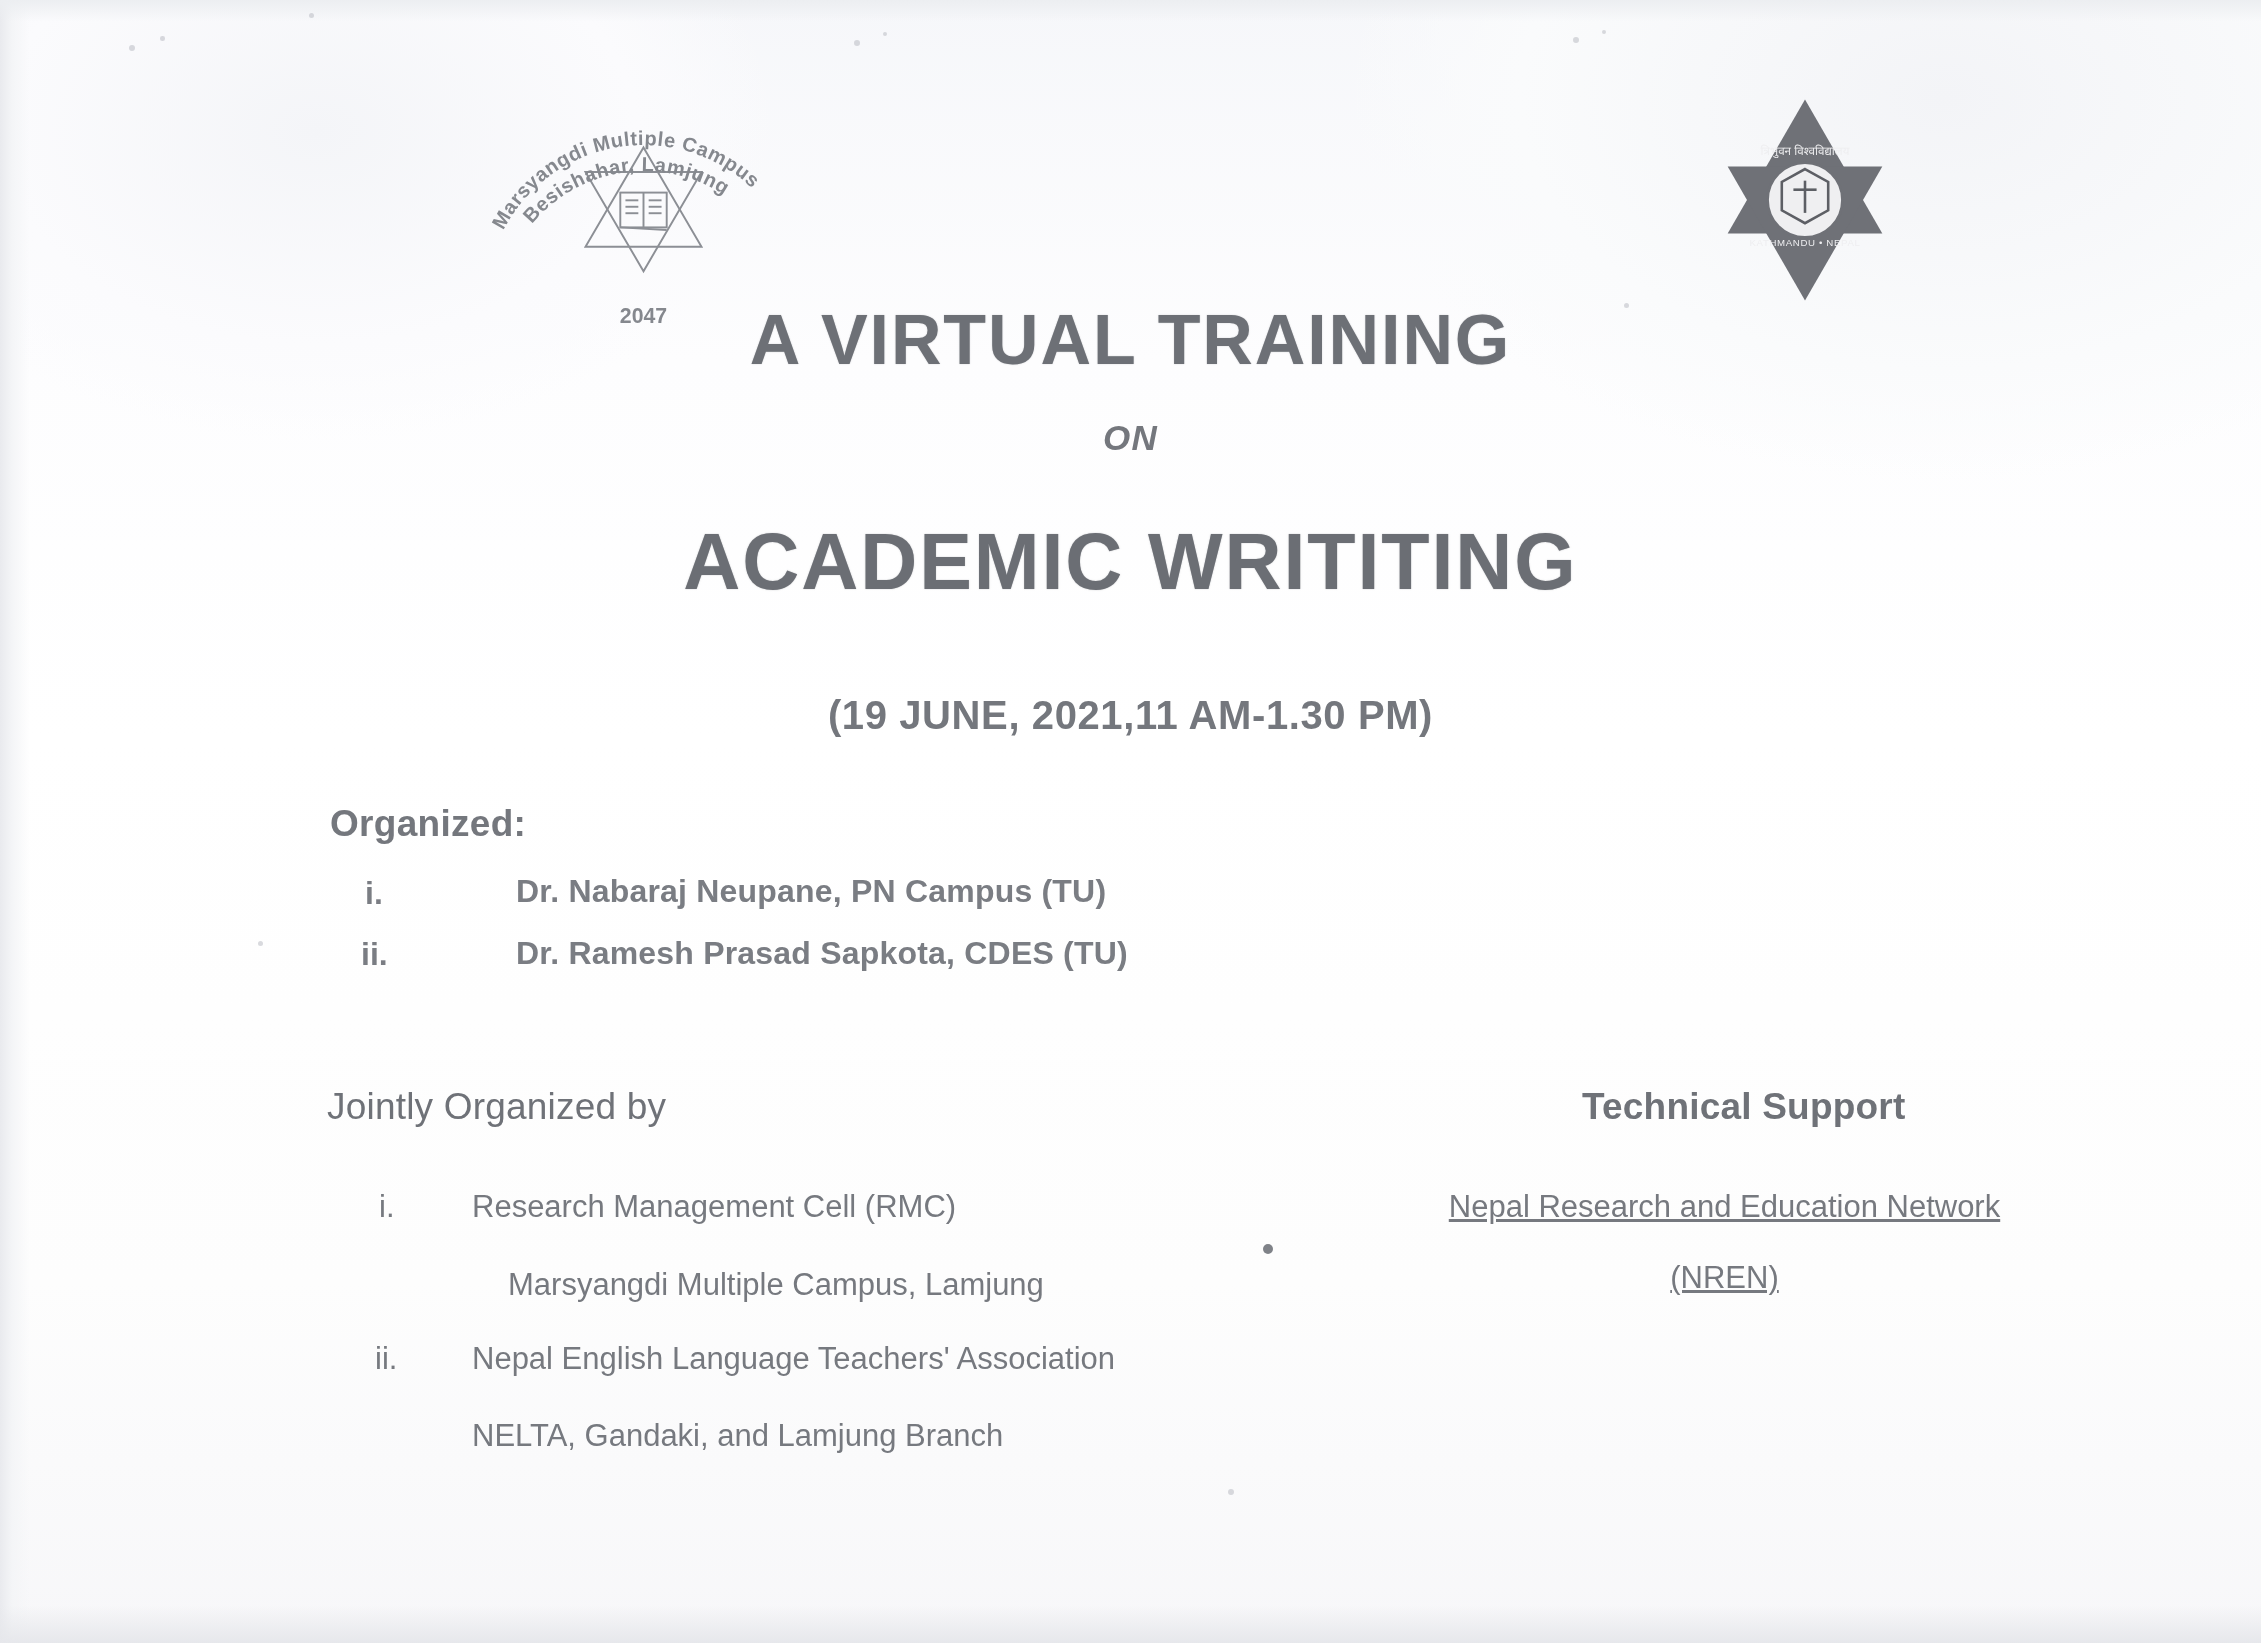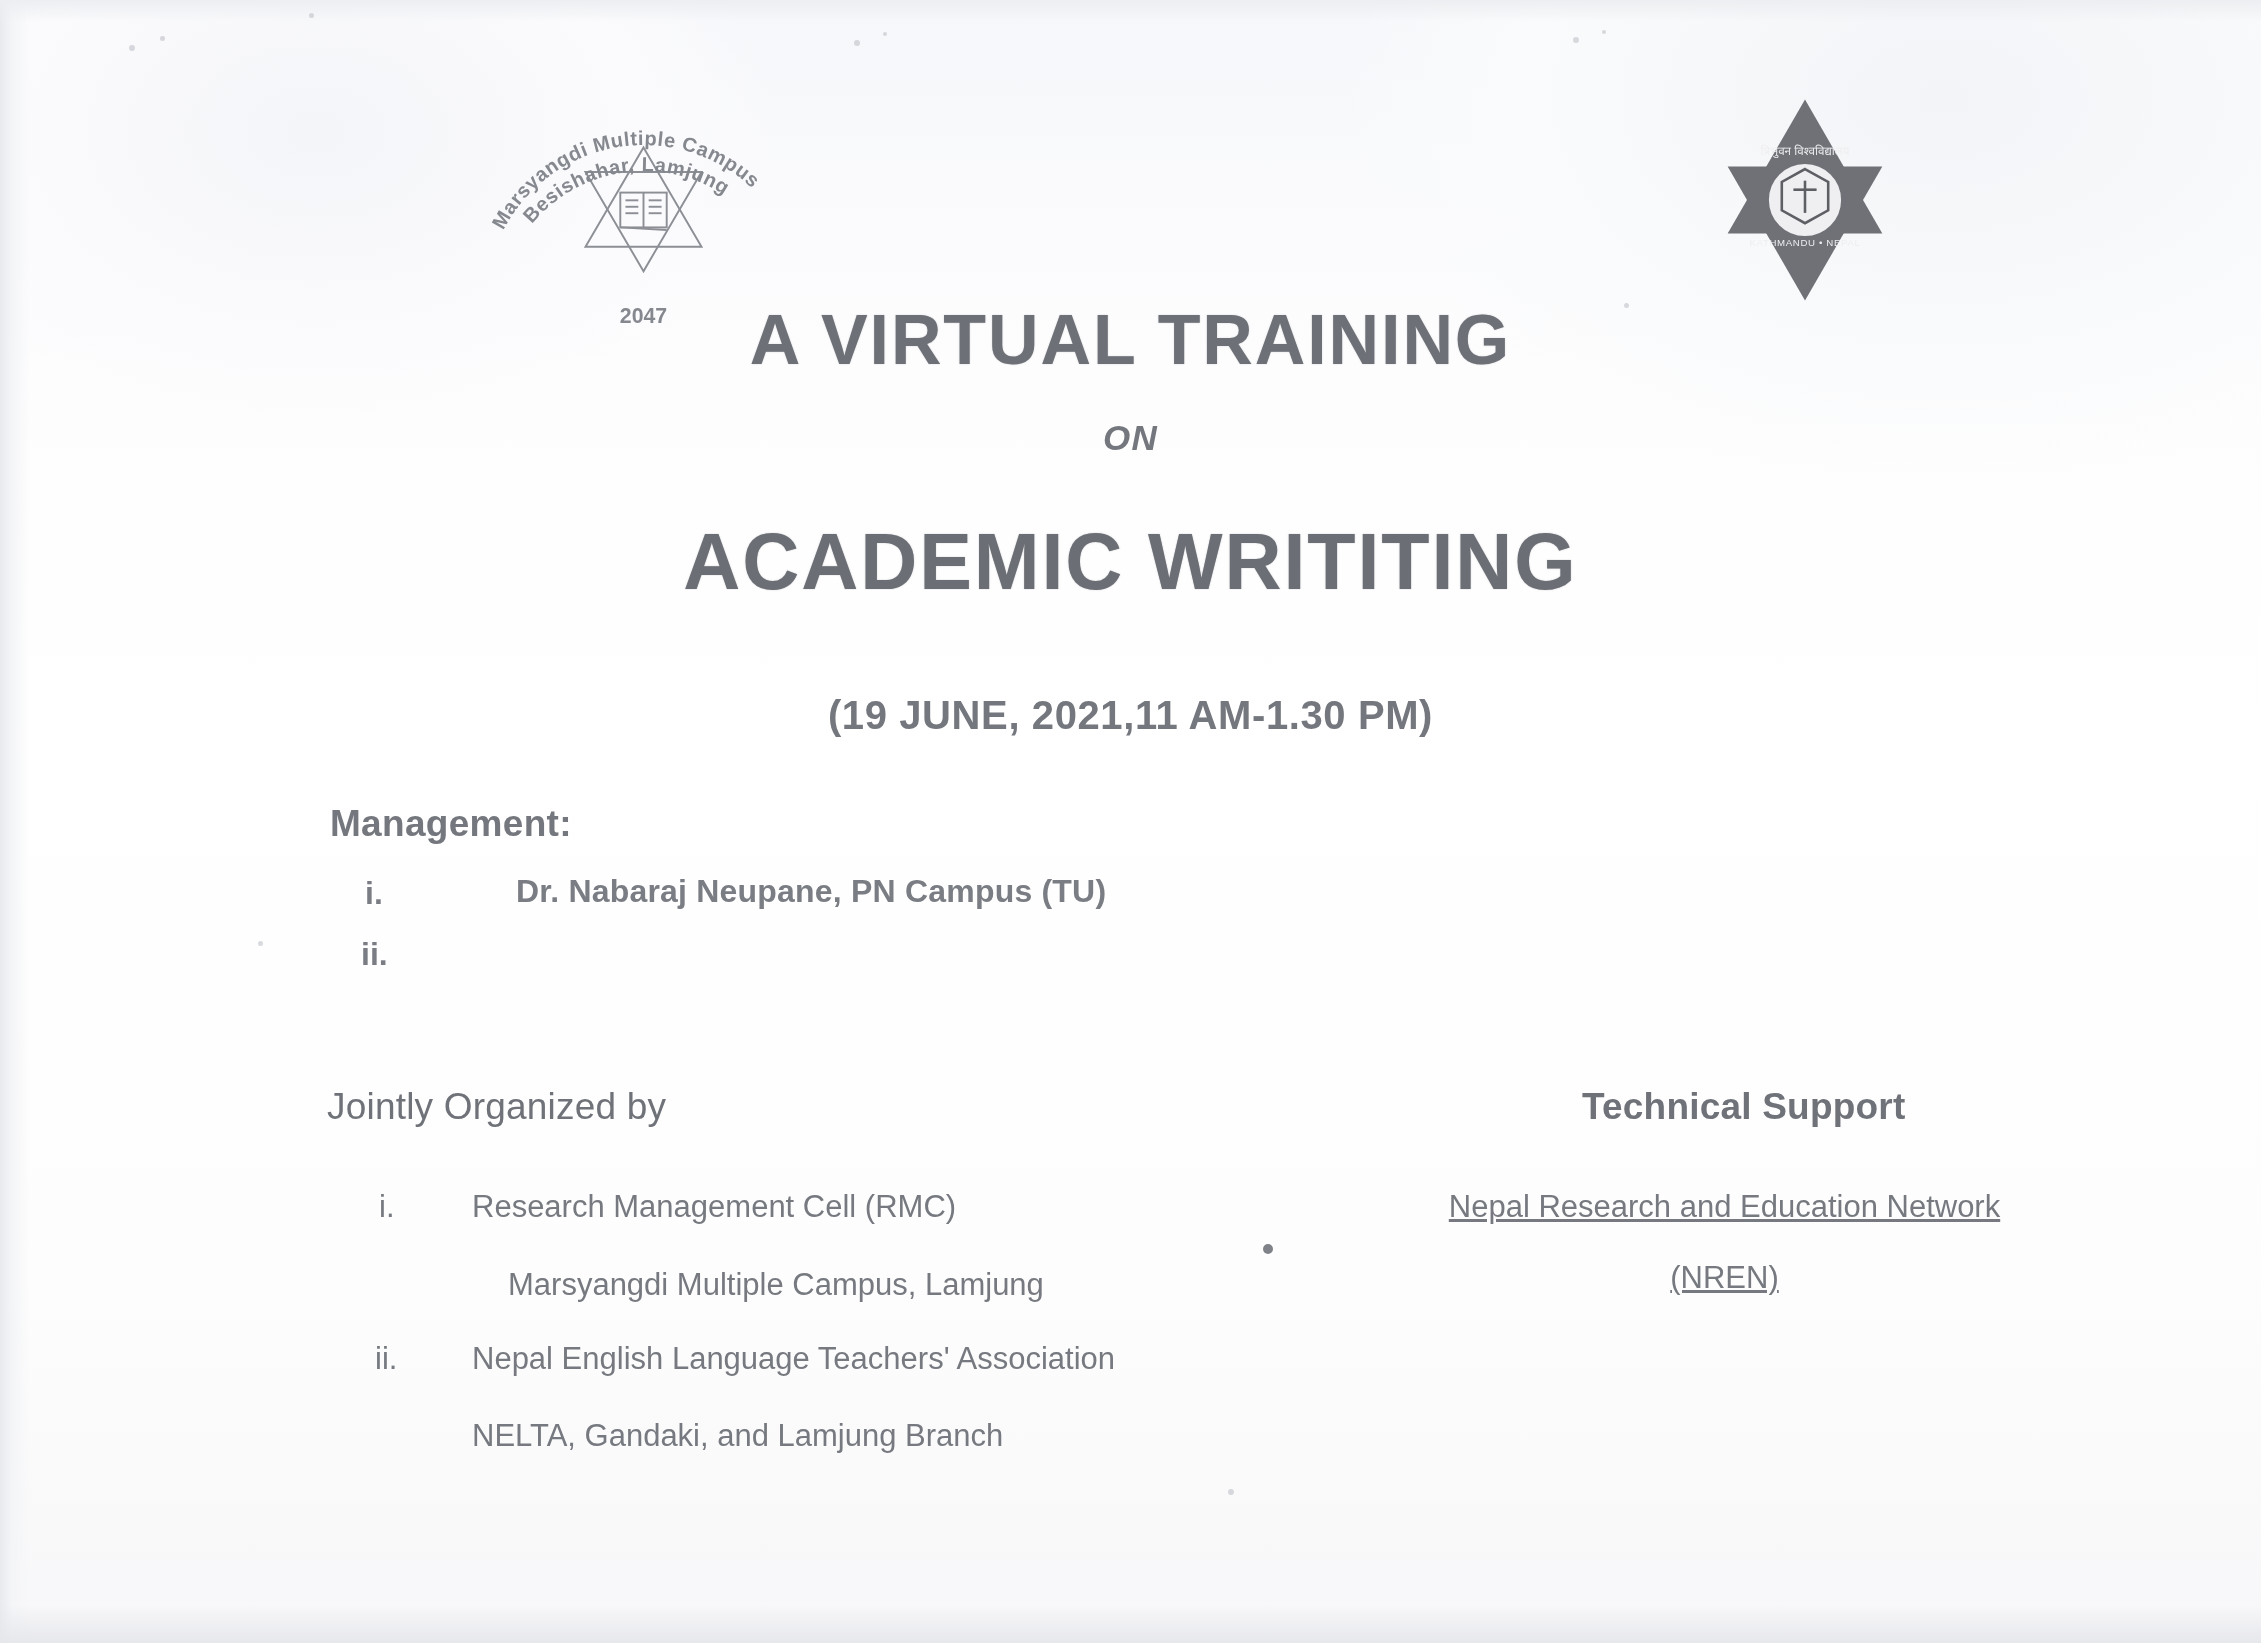--- a/index.html
+++ b/index.html
@@ -241,26 +241,27 @@
       <text x="180" y="110" text-anchor="middle" font-family="Liberation Sans, sans-serif" font-size="18" fill="#eeeef0">त्रिभुवन विश्वविद्यालय</text>
       <text x="180" y="252" text-anchor="middle" font-family="Liberation Sans, sans-serif" font-size="15" fill="#eeeef0" letter-spacing="1">KATHMANDU  •  NEPAL</text>
     </svg>
   </div>
 
   <div class="title-main">A VIRTUAL TRAINING</div>
   <div class="title-on">ON</div>
   <div class="title-topic">ACADEMIC WRITITING</div>
   <div class="title-datetime">(19 JUNE, 2021,11 AM-1.30 PM)</div>
 
-  <div class="presenters-label">Management:</div>
+  <div class="presenters-label">Organized:</div>
 
   <div class="p-num" style="left:365px;top:875px;">i.</div>
   <div class="presenter-row" style="left:516px;top:873px;">Dr. Nabaraj Neupane, PN Campus (TU)</div>
 
   <div class="p-num" style="left:361px;top:936px;">ii.</div>
+  <div class="presenter-row" style="left:516px;top:935px;">Dr. Ramesh Prasad Sapkota, CDES (TU)</div>
 
   <div class="col-head org-head">Jointly Organized by</div>
 
   <div class="org-item-num" style="left:379px;top:1189px;">i.</div>
   <div class="org-item-text" style="left:472px;top:1189px;">Research Management Cell (RMC)</div>
   <div class="org-item-text" style="left:472px;top:1267px;margin-left:36px;">Marsyangdi Multiple Campus, Lamjung</div>
 
   <div class="org-item-num" style="left:375px;top:1341px;">ii.</div>
   <div class="org-item-text" style="left:472px;top:1418px;">NELTA, Gandaki, and Lamjung Branch</div>
   <div class="org-item-text" style="left:472px;top:1341px;">Nepal English Language Teachers' Association</div>

